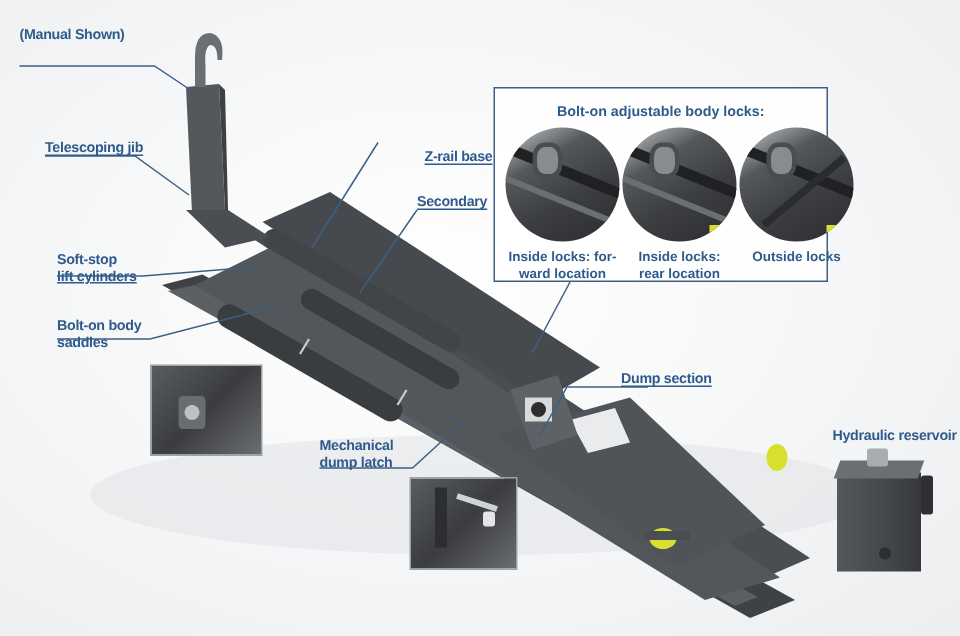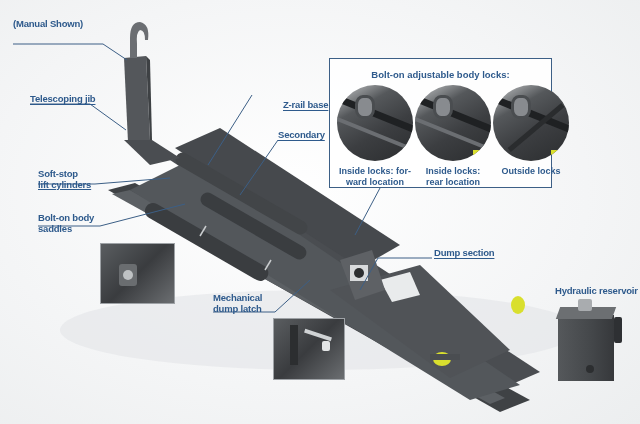--- a/index.html
+++ b/index.html
@@ -116,21 +116,21 @@
   <div class="label" style="left:38px; top:168px;">
     <div>Soft-stop</div>
     <div class="u" style="text-decoration:underline;">lift cylinders</div>
   </div>
 
   <div class="label" style="left:38px; top:212px;">
     <div>Bolt-on body</div>
     <div>saddles</div>
   </div>
 
-  <div class="label u" style="left:434px; top:247px;text-align:right;">Dump section</div>
+  <div class="label u" style="left:414px; top:247px;text-align:right;">Dump section</div>
 
   <div class="label" style="left:213px; top:292px;">
     <div>Mechanical</div>
     <div>dump latch</div>
   </div>
 
   <div class="label reservoir-title">Hydraulic reservoir</div>
 
   <div class="inset" style="left:100px; top:243px; width:73px; height:59px;">
     <div style="position:absolute;left:18px;top:20px;width:18px;height:22px;background:#6a6d70;border-radius:3px;"></div>

